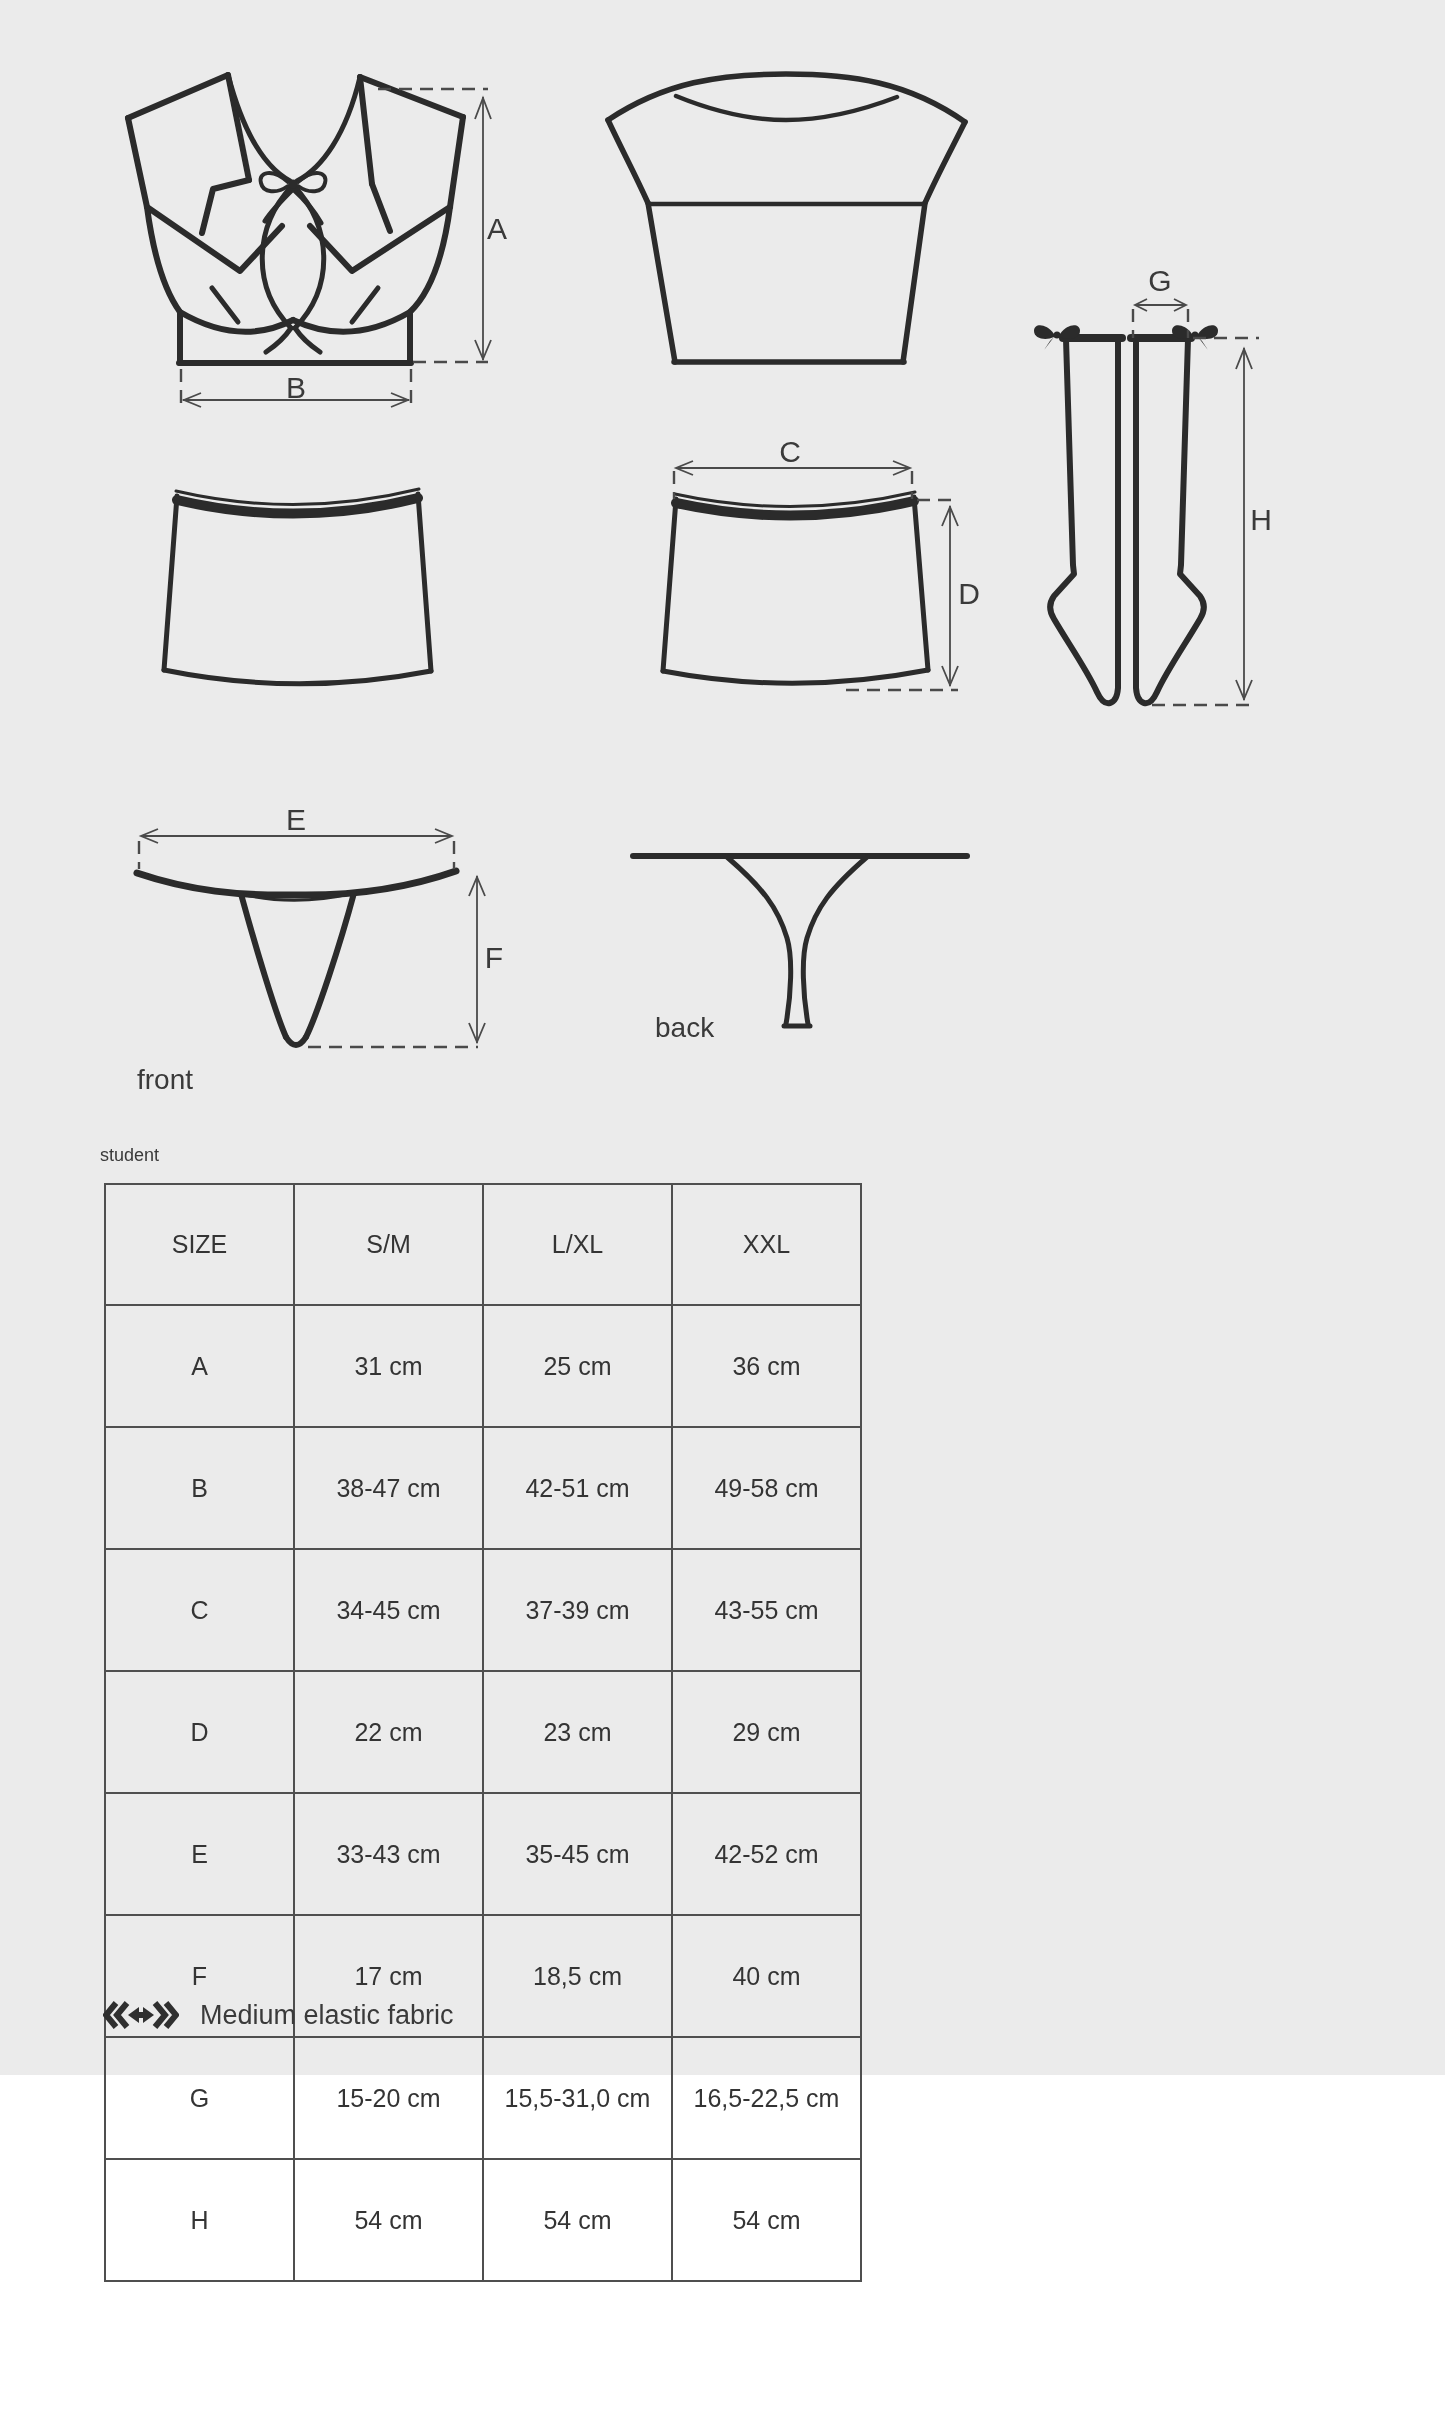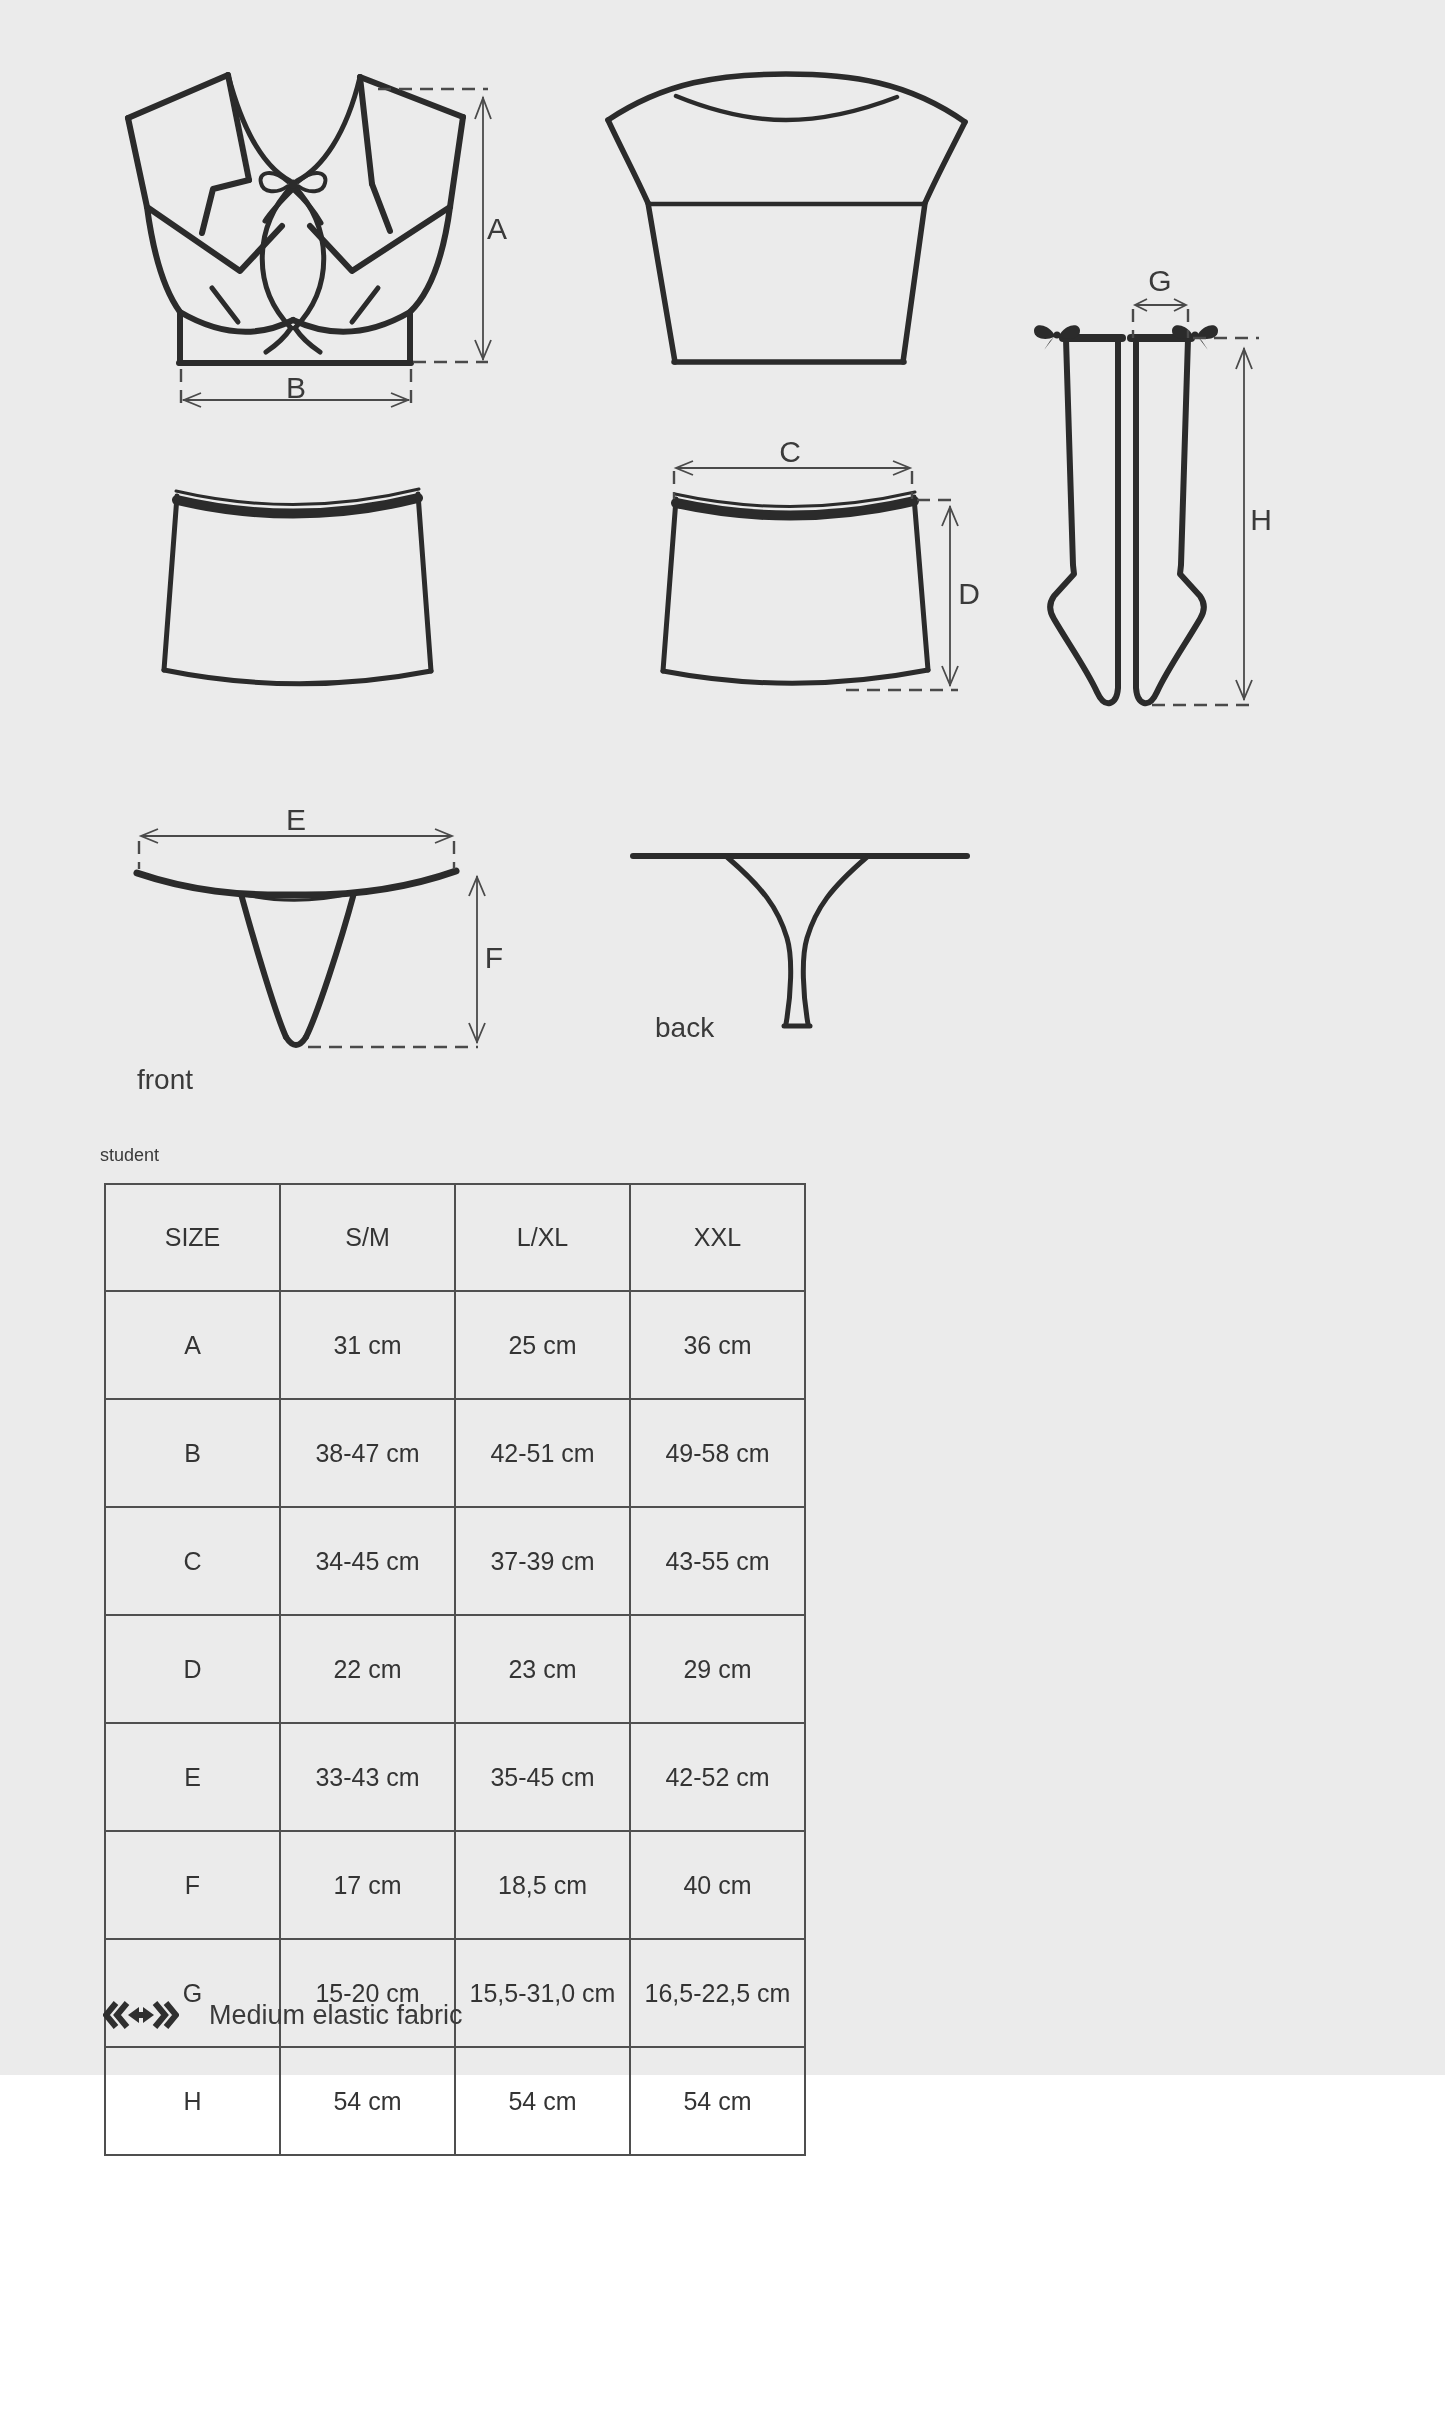--- a/index.html
+++ b/index.html
@@ -7,25 +7,25 @@
          font-family:"Liberation Sans","DejaVu Sans",sans-serif;color:#343434;}
   .panel{position:absolute;left:0;top:0;width:1445px;height:2075px;background:#ebebeb;}
   .diagram-svg{position:absolute;left:0;top:0;}
   .dim-label{position:absolute;transform:translate(-50%,-50%);font-size:30px;color:#3a3a3a;
              white-space:nowrap;line-height:1;}
   .caption{position:absolute;transform:translate(0,-50%);font-size:28px;color:#3a3a3a;
            white-space:nowrap;line-height:1;}
   .product-name{position:absolute;left:100px;top:1146px;font-size:18px;color:#3a3a3a;line-height:1;}
   .size-table{position:absolute;left:104px;top:1183px;border-collapse:collapse;table-layout:fixed;}
   .size-table th,.size-table td{border:2px solid #4f4f4f;width:155px;text-align:center;
-      vertical-align:middle;font-size:25px;font-weight:normal;color:#343434;padding:9px;}
+      vertical-align:middle;font-size:25px;font-weight:normal;color:#343434;padding:16px;}
   .size-table thead th{height:87px;}
   .size-table tbody th,.size-table tbody td{height:88px;}
   .legend{position:absolute;left:103px;top:2000px;height:30px;display:flex;align-items:center;gap:21px;}
-  .legend-text{font-size:27px;color:#3a3a3a;line-height:1;white-space:nowrap;margin-left:9px;}
+  .legend-text{font-size:27px;color:#3a3a3a;line-height:1;white-space:nowrap;}
   .g-line{stroke:#2b2b2b;fill:none;stroke-linecap:round;stroke-linejoin:round;}
   .dim{stroke:#4a4a4a;fill:none;stroke-width:1.8;}
   .dash{stroke:#4a4a4a;fill:none;stroke-width:2.4;stroke-dasharray:13 8;}
 </style>
 </head>
 <body>
 
 <div class="stage">
   <div class="panel"></div>
 

